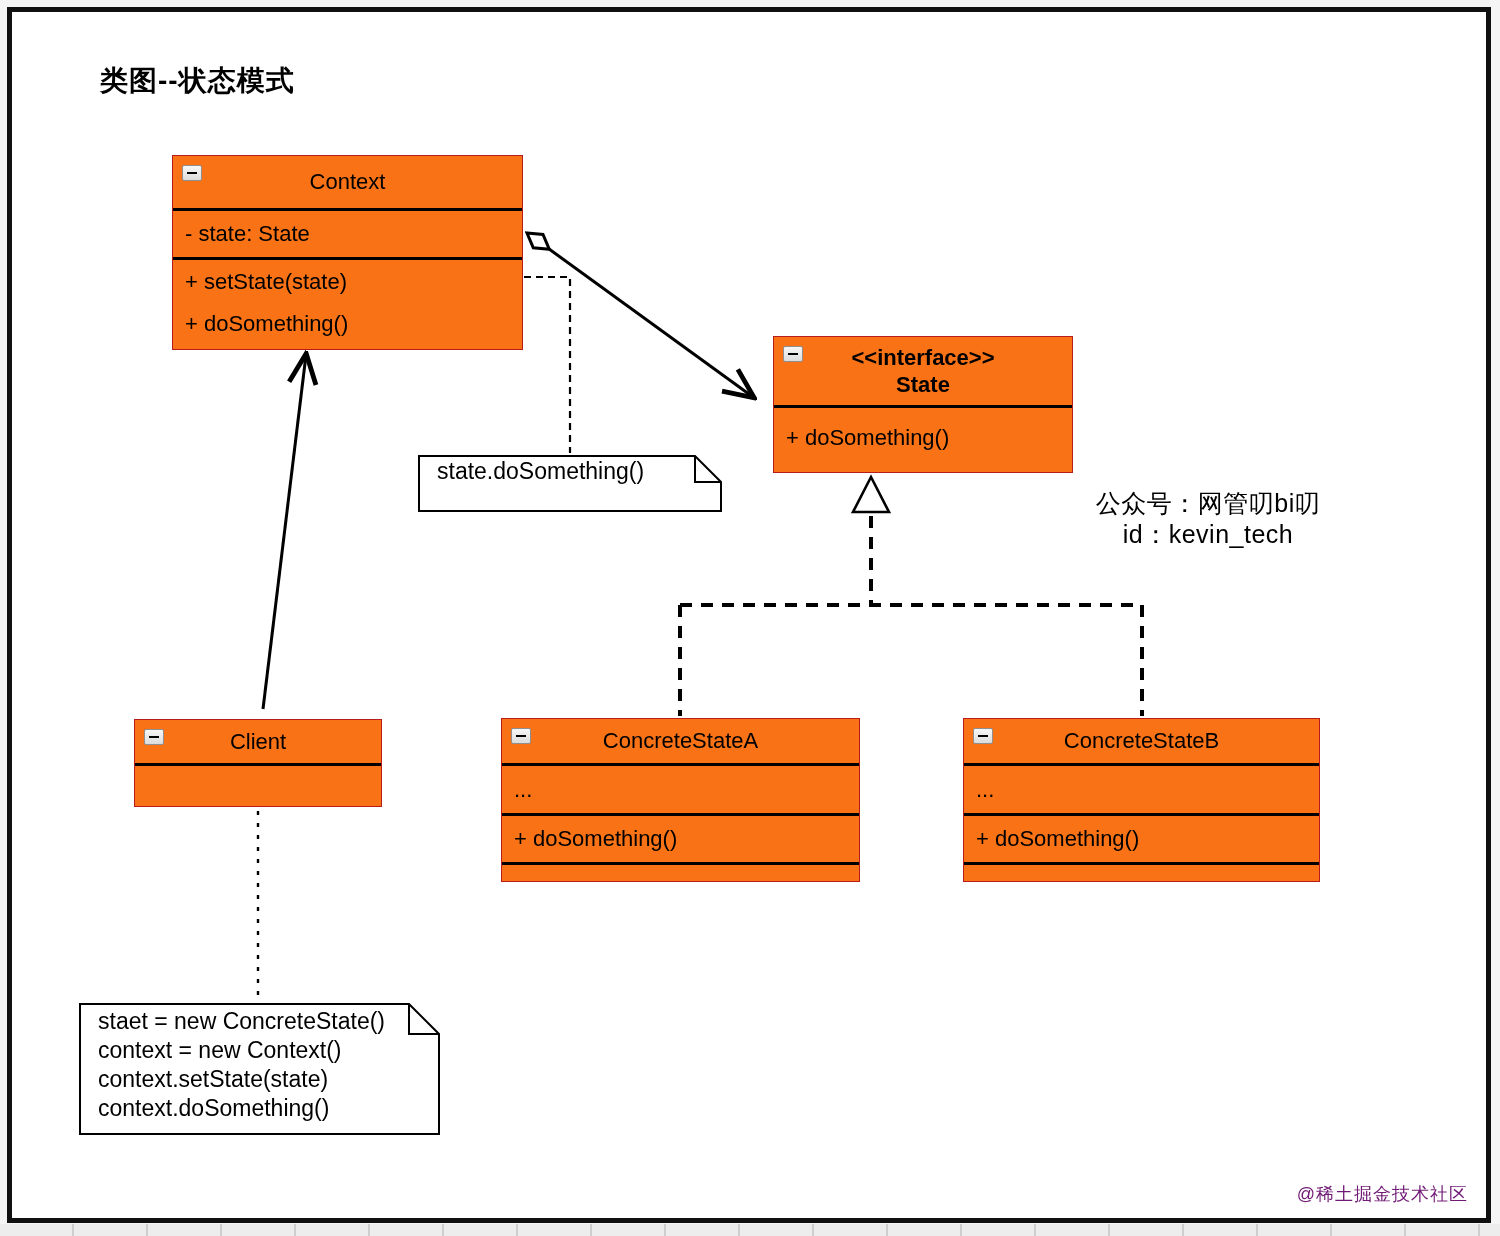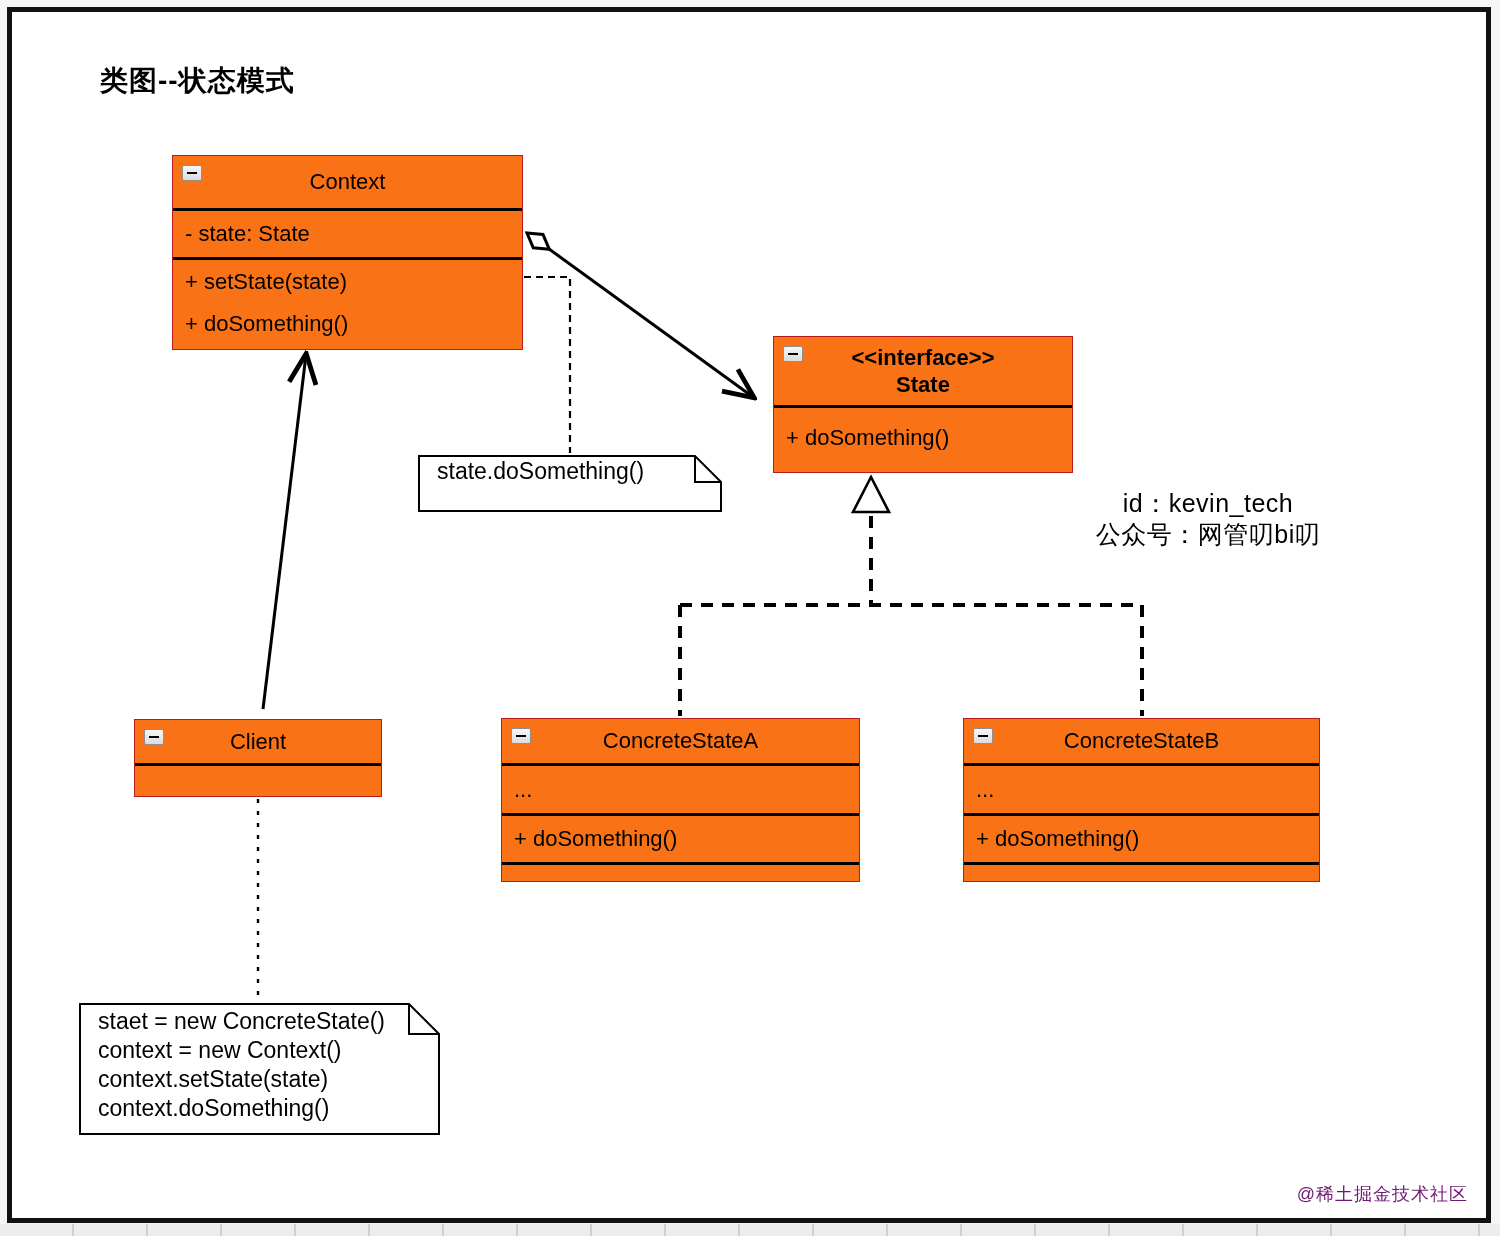--- a/index.html
+++ b/index.html
@@ -117,21 +117,21 @@
     <div class="hdr-stack" style="height:71px;">
       <span class="collapse">
           <span class="bar"></span>
         </span>
       <span>&lt;&lt;interface&gt;&gt;</span>
       <span>State</span>
     </div>
     <div class="mrow" style="height:60px;">+ doSomething()</div>
   </div>
 
-  <div class="uml" style="left:134px;top:719px;width:248px;height:78px;">
+  <div class="uml" style="left:134px;top:719px;width:248px;height:88px;">
     <div class="hdr" style="height:46px;">
       <span class="collapse">
           <span class="bar"></span>
         </span>
       <span class="cls-name">Client</span>
     </div>
     <div class="row last" style="height:26px;"></div>
   </div>
 
   <div class="uml" style="left:501px;top:718px;width:359px;height:164px;">
@@ -175,19 +175,19 @@
     </svg>
     <div class="note-text" style="padding-top:4px;">
       <div>staet = new ConcreteState()</div>
       <div>context = new Context()</div>
       <div>context.setState(state)</div>
       <div>context.doSomething()</div>
     </div>
   </div>
 
   <div class="annotation">
+    <div>公众号：网管叨bi叨</div>
     <div>id：kevin_tech</div>
-    <div>公众号：网管叨bi叨</div>
   </div>
 
   <div class="watermark">@稀土掘金技术社区</div>
 
 </div>
 
 </body></html>

